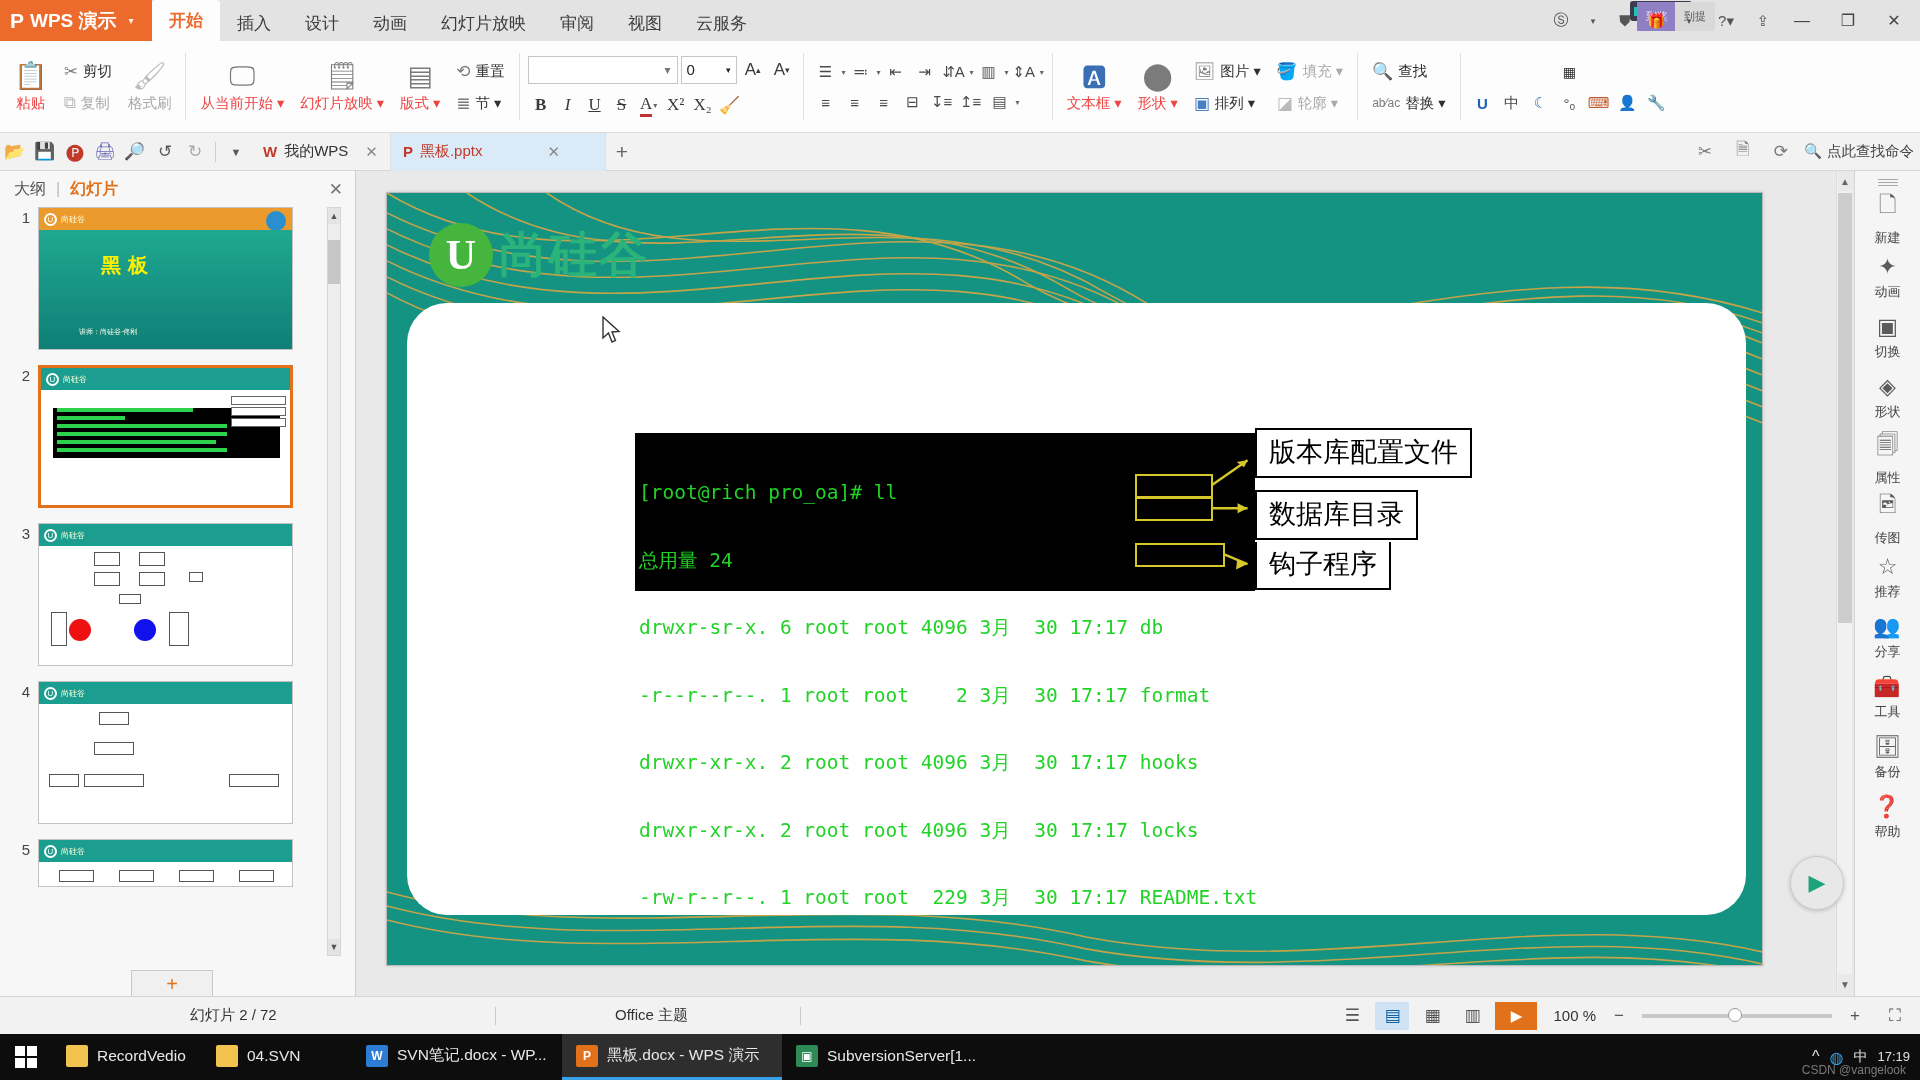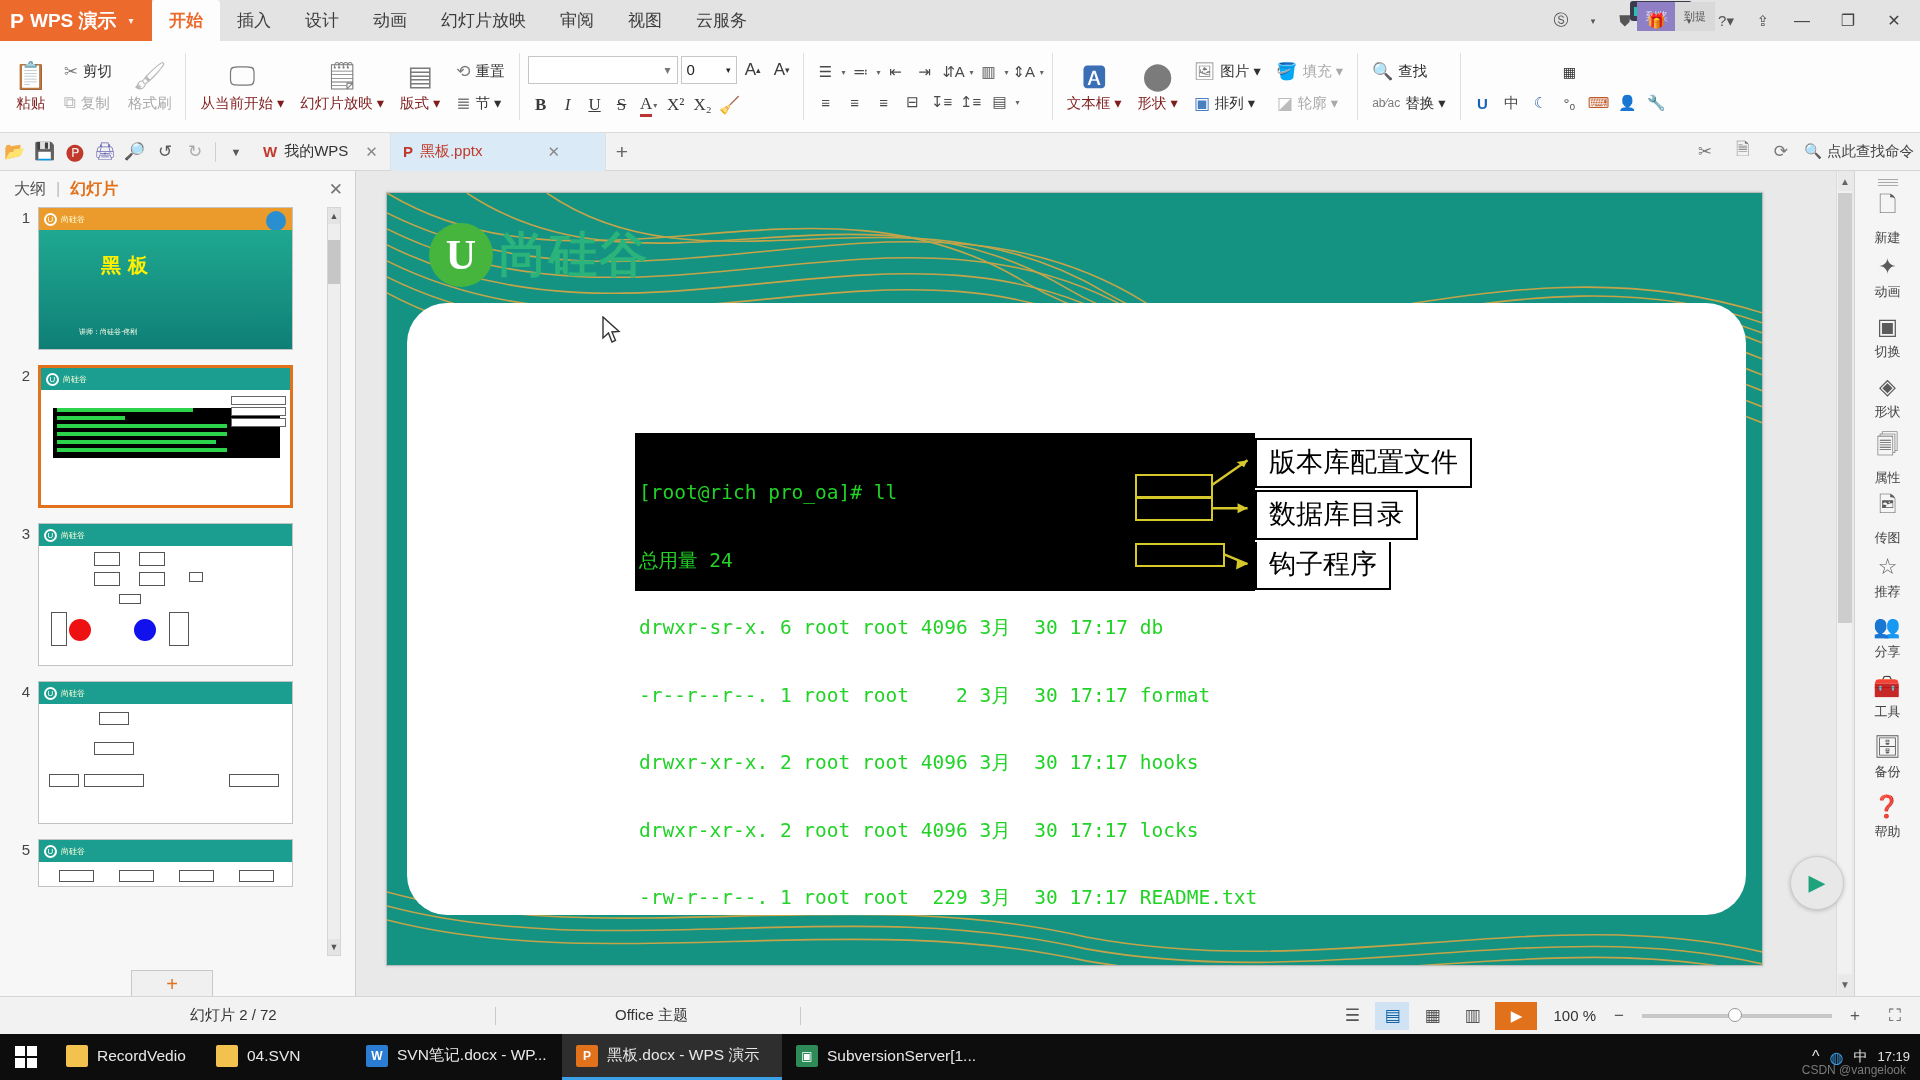--- a/index.html
+++ b/index.html
@@ -15,21 +15,21 @@
     position: absolute; left: 0; top: 0; width: 1920px; height: 41px;
     background: #e3e3e3; display: flex; align-items: flex-end;
   }
   .wps-logo {
     width: 152px; height: 41px; background: #eb6a2c; color: #fff;
     display: flex; align-items: center; gap: 6px; padding-left: 10px;
     font-size: 19px; font-weight: bold;
   }
   .wps-logo .pglyph { font-size: 21px; }
   .wps-logo .caret { font-size: 10px; margin-left: 6px; opacity: .9; }
-  .menu-tabs { display: flex; align-items: center; height: 41px; }
+  .menu-tabs { display: flex; align-items: flex-end; height: 41px; }
   .mtab {
     padding: 0 17px; height: 35px; line-height: 35px; font-size: 17px;
     color: #3d3d3d; cursor: default; white-space: nowrap;
   }
   .mtab.active {
     background: #fdfdfd; color: #eb6a2c; font-weight: bold;
     border-top-left-radius: 4px; border-top-right-radius: 4px;
     height: 41px; line-height: 41px;
   }
   .titlebar-right {
@@ -68,21 +68,21 @@
     display: flex; align-items: stretch; padding-left: 6px;
   }
   .rgroup { display: flex; align-items: center; height: 92px; }
   .rsep { width: 1px; background: #e0e0e0; margin: 12px 6px; align-self: stretch; }
 
   .big-btn {
     display:flex; flex-direction:column; align-items:center; justify-content:center;
     padding: 2px 8px; min-width: 48px; height: 84px; gap: 3px;
   }
   .big-btn .ic { font-size: 27px; line-height: 30px; color: #7b7b7b; }
-  .big-btn .lb { font-size: 14.5px; color: #7f1d1d; white-space: nowrap; }
+  .big-btn .lb { font-size: 14.5px; color: #ef4444; white-space: nowrap; }
   .big-btn.dim .lb { color: #a8a8a8; }
   .big-btn.dim .ic { color: #b9b9b9; }
 
   .stack2 { display:flex; flex-direction:column; justify-content:center;
     height: 88px; gap: 2px; padding: 0 2px; }
   .sm-btn { display:flex; align-items:center; gap:5px; padding: 3px 6px;
     font-size: 14.5px; color:#303030; height: 30px; white-space: nowrap; }
   .sm-btn.dim { color: #a9a9a9; }
   .sm-btn .ic { font-size: 17px; color:#7b7b7b; }
   .sm-btn.dim .ic { color:#bbb; }
@@ -691,21 +691,21 @@
           <path d="M826,316 L862,316"></path>
           <path d="M838,362 L862,372"></path>
         </g>
         <g fill="#d6c82a">
           <path d="M862,268 l-11,1.6 l7.5,5.4 z"></path>
           <path d="M862,316 l-10,-5 l0,10 z"></path>
           <path d="M862,372 l-10.5,-4 l-1,9.6 z"></path>
         </g>
       </svg>
 
-      <div class="callout" style="left:868px; top:245px;">版本库配置文件</div>
+      <div class="callout" style="left:868px; top:235px;">版本库配置文件</div>
       <div class="callout" style="left:868px; top:297px;">数据库目录</div>
       <div class="callout" style="left:868px; top:349px; border-top:none;">钩子程序</div>
     </div>
 
     <div class="canvas-scroll-v">
       <div class="cs-ar" style="left:1px;top:0;width:14px;height:20px">▲</div>
       <div class="cs-thumb"></div>
       <div class="cs-ar" style="left:1px;bottom:0;width:14px;height:20px">▼</div>
     </div>
     <div class="canvas-scroll-h">

